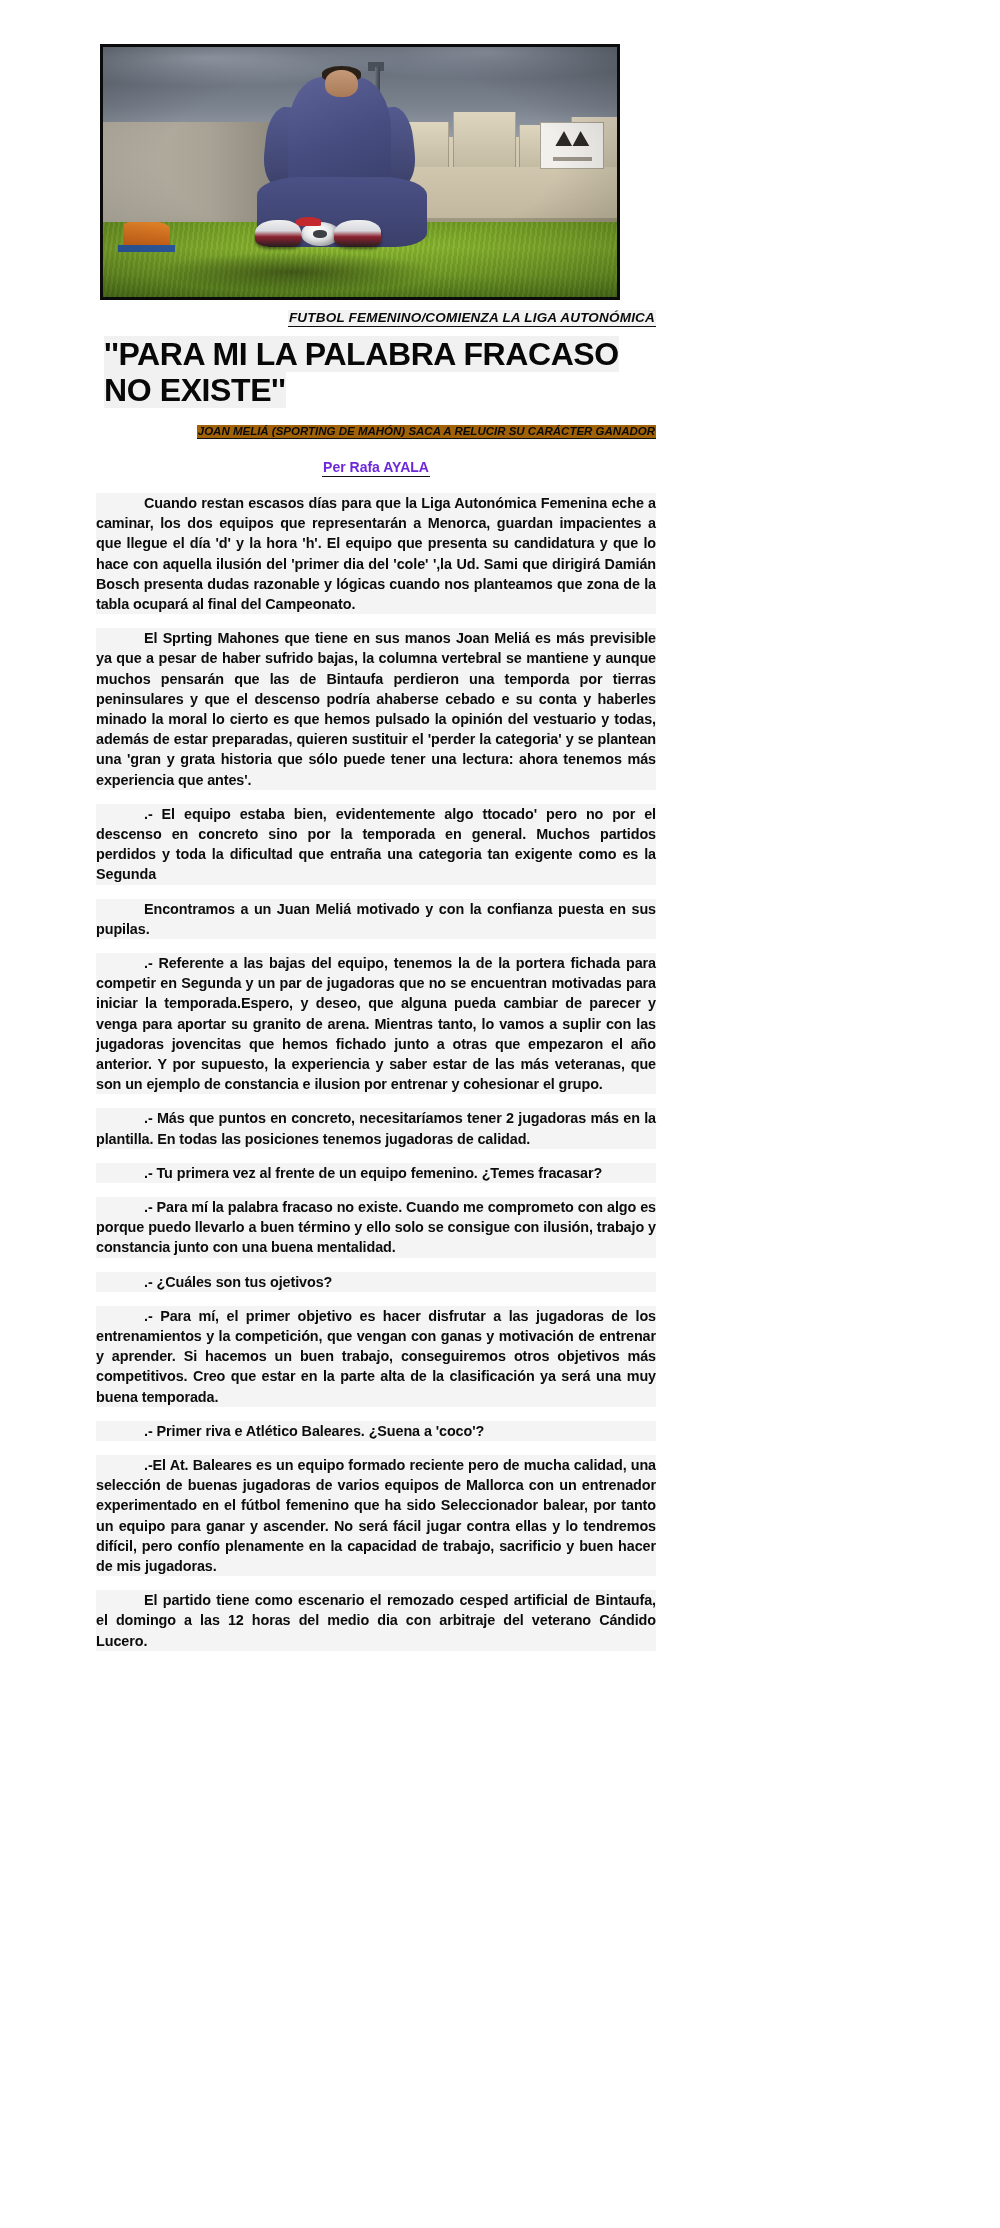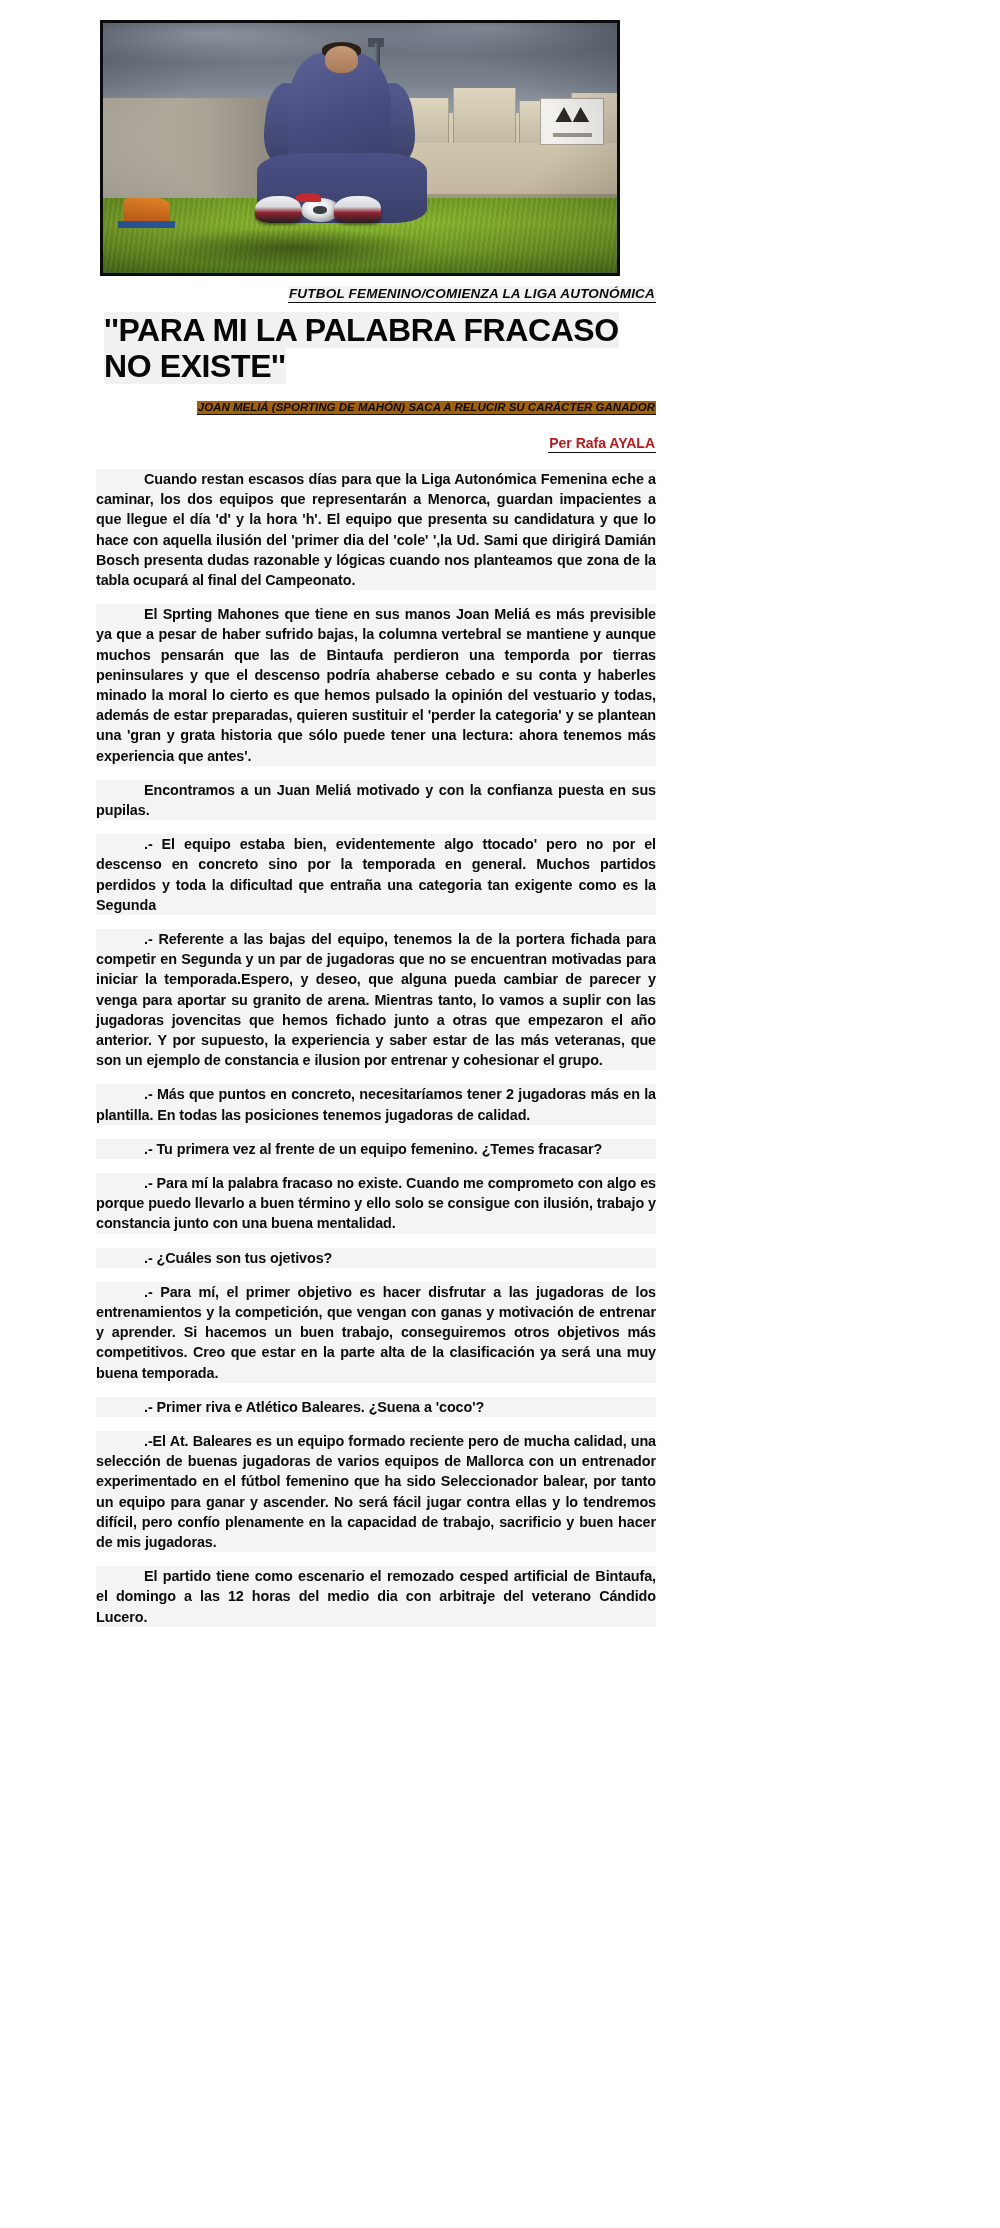--- a/index.html
+++ b/index.html
@@ -19,21 +19,21 @@
     width: 1000px;
     height: 2228px;
     background: #ffffff;
     overflow: hidden;
   }
 
   
   .article {
     position: absolute;
     left: 96px;
-    top: 20px;
+    top: 44px;
     width: 560px;
   }
 
   
   .photo-wrap {
     width: 520px;
     margin: 0 0 0 4px;
     border: 3px solid #0b0b0b;
     box-sizing: border-box;
     position: relative;
@@ -275,24 +275,24 @@
     margin: 16px 0 0 0;
   }
   .subhead span {
     border-bottom: 1.4px solid #111;
     background: #a16207;
     padding: 0 1px 1px 1px;
   }
 
   
   .byline {
-    text-align: right;
+    text-align: center;
     font-weight: bold;
     font-size: 14px;
-    color: #b91c1c;
+    color: #6d28d9;
     margin: 22px 0 0 0;
   }
   .byline span {
     border-bottom: 1.5px solid #111;
     padding: 0 1px 1px 1px;
   }
 
   
   .body {
     margin-top: 18px;
@@ -361,22 +361,22 @@
       <span>JOAN MELIÁ (SPORTING DE MAHÓN) SACA A RELUCIR SU CARÁCTER GANADOR</span>
     </div>
 
     <div class="byline">
       <span>Per Rafa AYALA</span>
     </div>
 
     <div class="body">
       <p class="para indent">Cuando restan escasos días para que la Liga Autonómica Femenina eche a caminar, los dos equipos que representarán a Menorca, guardan impacientes a que llegue el día 'd' y la hora 'h'. El equipo que presenta su candidatura y que lo hace con aquella ilusión del 'primer dia del 'cole' ',la Ud. Sami que dirigirá Damián Bosch presenta dudas razonable y lógicas cuando nos planteamos que zona de la tabla ocupará al final del Campeonato.</p>
       <p class="para indent">El Sprting Mahones que tiene en sus manos Joan Meliá es más previsible ya que a pesar de haber sufrido bajas, la columna vertebral se mantiene y aunque muchos pensarán que las de Bintaufa perdieron una temporda por tierras peninsulares y que el descenso podría ahaberse cebado e su conta y haberles minado la moral lo cierto es que hemos pulsado la opinión del vestuario y todas, además de estar preparadas, quieren sustituir el 'perder la categoria' y se plantean una 'gran y grata historia que sólo puede tener una lectura: ahora tenemos más experiencia que antes'.</p>
+      <p class="para q">.- El equipo estaba bien, evidentemente algo ttocado' pero no por el descenso en concreto sino por la temporada en general. Muchos partidos perdidos y toda la dificultad que entraña una categoria tan exigente como es la Segunda</p>
       <p class="para indent">Encontramos a un Juan Meliá motivado y con la confianza puesta en sus pupilas.</p>
-      <p class="para q">.- El equipo estaba bien, evidentemente algo ttocado' pero no por el descenso en concreto sino por la temporada en general. Muchos partidos perdidos y toda la dificultad que entraña una categoria tan exigente como es la Segunda</p>
       <p class="para q">.- Referente a las bajas del equipo, tenemos la de la portera fichada para competir en Segunda y un par de jugadoras que no se encuentran motivadas para iniciar la temporada.Espero, y deseo, que alguna pueda cambiar de parecer y venga para aportar su granito de arena. Mientras tanto, lo vamos a suplir con las jugadoras jovencitas que hemos fichado junto a otras que empezaron el año anterior. Y por supuesto, la experiencia y saber estar de las más veteranas, que son un ejemplo de constancia e ilusion por entrenar y cohesionar el grupo.</p>
       <p class="para q">.- Más que puntos en concreto, necesitaríamos tener 2 jugadoras más en la plantilla. En todas las posiciones tenemos jugadoras de calidad.</p>
       <p class="para q">.- Tu primera vez al frente de un equipo femenino. ¿Temes fracasar?</p>
       <p class="para q">.- Para mí la palabra fracaso no existe. Cuando me comprometo con algo es porque puedo llevarlo a buen término y ello solo se consigue con ilusión, trabajo y constancia junto con una buena mentalidad.</p>
       <p class="para q">.- ¿Cuáles son tus ojetivos?</p>
       <p class="para q">.- Para mí, el primer objetivo es hacer disfrutar a las jugadoras de los entrenamientos y la competición, que vengan con ganas y motivación de entrenar y aprender. Si hacemos un buen trabajo, conseguiremos otros objetivos más competitivos. Creo que estar en la parte alta de la clasificación ya será una muy buena temporada.</p>
       <p class="para q">.- Primer riva e Atlético Baleares. ¿Suena  a 'coco'?</p>
       <p class="para q">.-El At. Baleares es un equipo formado reciente pero de mucha calidad, una selección de buenas jugadoras de varios equipos de Mallorca con un entrenador experimentado en el fútbol femenino que ha sido Seleccionador balear, por tanto un equipo para ganar y ascender. No será fácil jugar contra ellas y lo tendremos difícil, pero confío plenamente en la capacidad de trabajo, sacrificio y buen hacer de mis jugadoras.</p>
       <p class="para indent">El partido tiene como escenario el remozado cesped artificial de Bintaufa, el domingo a las 12 horas del medio dia con arbitraje del veterano Cándido Lucero.</p>
     </div>

